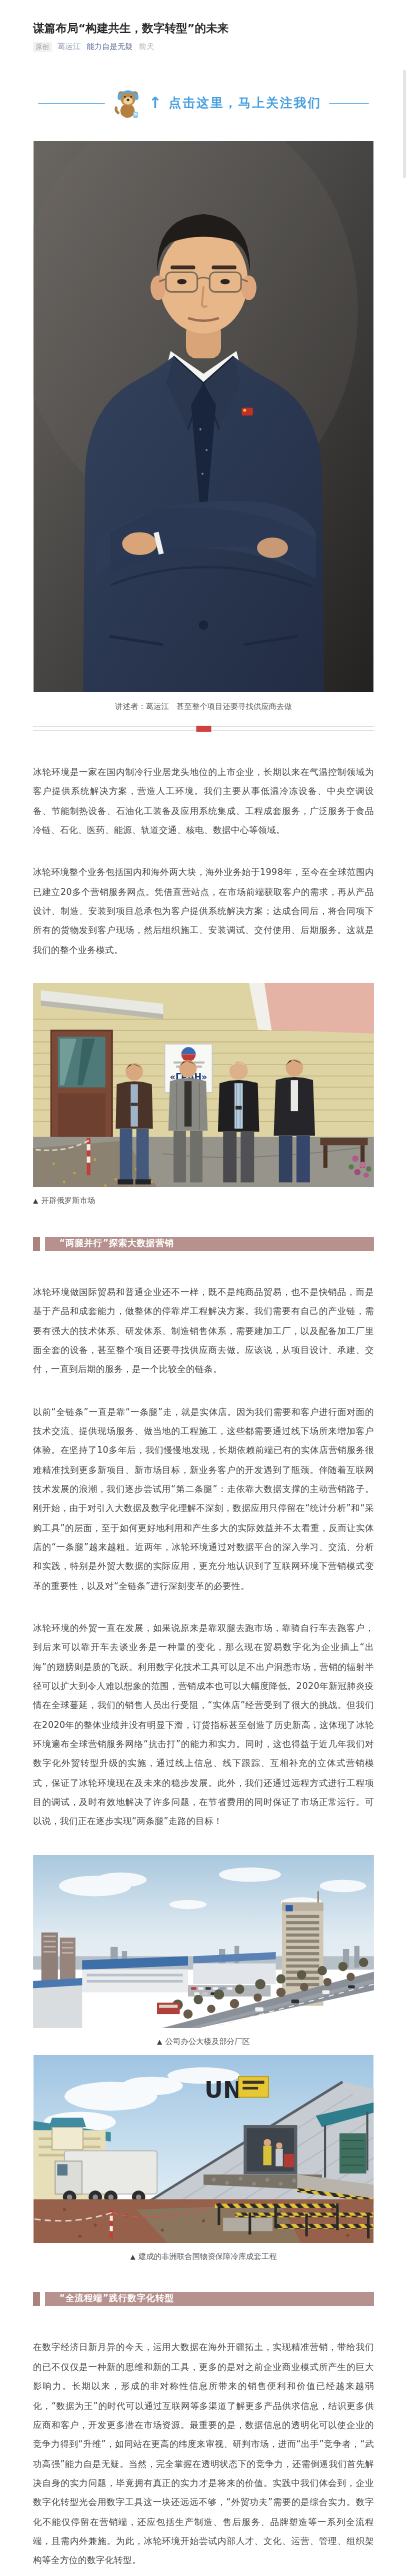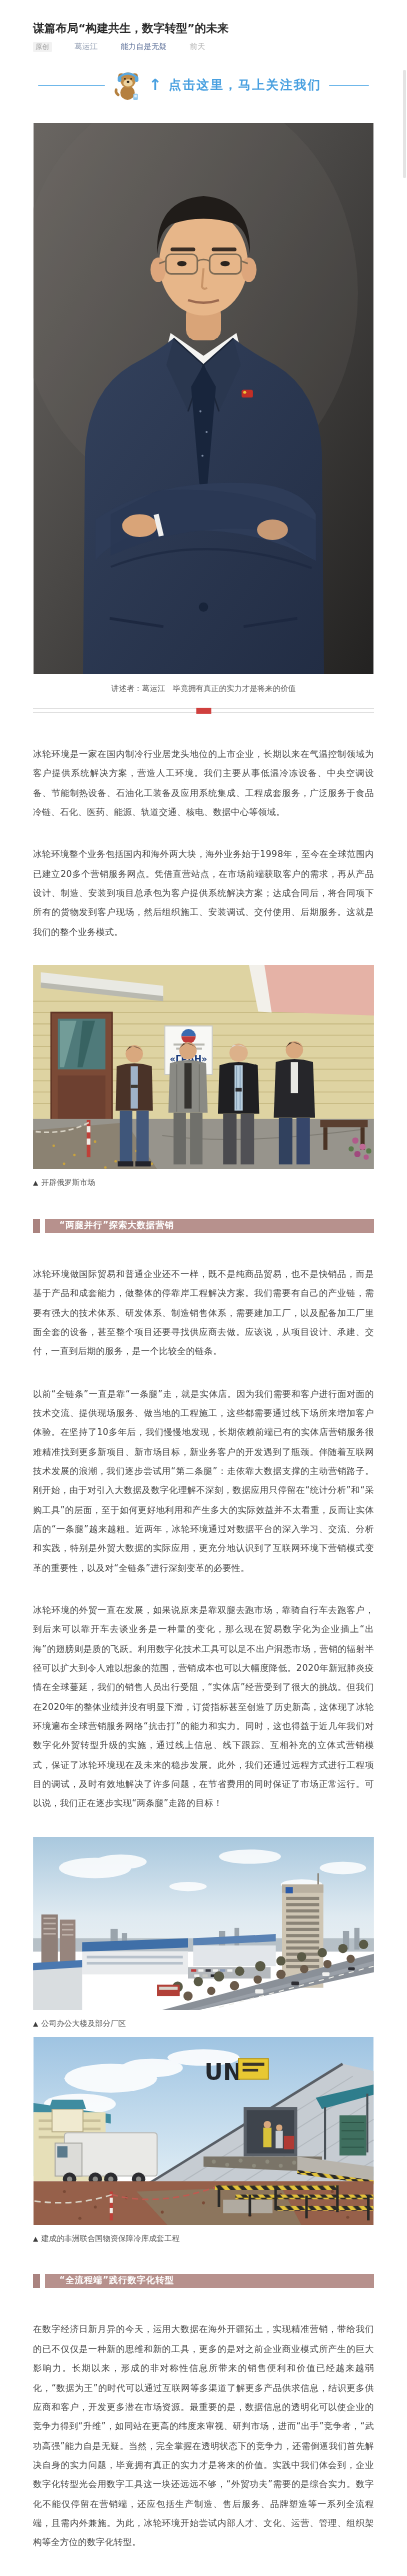--- a/index.html
+++ b/index.html
@@ -1,40 +1,40 @@
 <!DOCTYPE html>
 <html style="font-size:8.2px"><head>
 <meta charset="utf-8">
 <style>
   html,body{margin:0;padding:0;background:#ffffff;}
   body{width:407px;font-family:"DejaVu Sans","Liberation Sans",sans-serif;color:#3f3f3f;position:relative;}
   .page{width:407px;position:relative;background:#fff;}
   .inner{padding:0 33px;}
   
   .title{margin:20.6px 0 5.2px;font-size:11.3px;line-height:1.45;font-weight:600;color:#2b2b2b;}
-  .byline{display:flex;align-items:center;gap:23px;font-size:7.7px;margin-bottom:3px;}
+  .byline{display:flex;align-items:center;gap:6px;font-size:7.7px;margin-bottom:21px;}
   .tag-original{font-size:6.7px;color:#9c9c9c;background:#f2f2f2;padding:0.5px 2.6px;border-radius:1px;}
   .author{color:#8f9bb0;cursor:pointer;}
   .account{color:#576b95;cursor:pointer;}
   .time{color:#b2b2b2;}
   
   .banner{height:61px;display:flex;align-items:center;justify-content:center;gap:7.2px;cursor:pointer;}
   .banner .line{height:1px;background:#70b8ea;border-radius:1px;}
   .banner .line.l{width:67px;}
   .banner .line.r{width:40px;}
   .banner .arrow{color:#49a0e0;font-size:15.5px;font-weight:700;transform:translateY(-1px);}
   .banner .txt{color:#49a0e0;font-size:12.4px;font-weight:600;letter-spacing:1.5px;}
   
   figure{margin:0;padding:0;text-align:center;}
   .fig{display:block;margin:7.2px 0 0;}
   .fig svg{display:block;}
   .figcap{font-size:7.7px;color:#565656;margin:8.2px 0 0;line-height:1.5;}
   .figcap.center{text-align:center;}
   .figcap.right{text-align:left;}
-  .figcap.left{text-align:left;}
+  .figcap.left{text-align:center;}
   .figcap .tri{color:#3e3e3e;font-size:6.7px;margin-right:3.1px;}
   
   .divider{position:relative;height:2.6px;border-top:0.8px solid #e0e0e0;border-bottom:0.8px solid #e0e0e0;margin:14.4px 0 32px;}
   .divider .red{position:absolute;left:50%;top:50%;transform:translate(-50%,-50%);width:15.5px;height:6.2px;background:#d0403e;}
   
   p.para{font-size:8.8px;line-height:2.2;text-align:justify;margin:0 0 23px;letter-spacing:0.2px;}
   
   .section-header{display:flex;align-items:stretch;height:14px;margin:30px 0 32px;}
   .section-header .accent{width:7.2px;background:#aa837f;margin-right:4.6px;}
   .section-header .bar{flex:1;background:#b7918d;display:flex;align-items:center;}
@@ -132,21 +132,21 @@
         <path d="M548,772 Q430,702 240,714 L150,760 L150,840 Q300,772 460,792 L548,850 Z" fill="#293753" opacity="0.85"></path>
         <ellipse cx="206" cy="782" rx="34" ry="22" fill="#d9a478"></ellipse>
         <ellipse cx="464" cy="790" rx="30" ry="20" fill="#d9a478" opacity="0.9"></ellipse>
         <path d="M238,760 L248,802" stroke="#f0f0ee" stroke-width="10"></path>
         <path d="M150,862 Q330,792 540,864" stroke="#1d2840" stroke-width="4" fill="none" opacity="0.7"></path>
         <circle cx="330" cy="940" r="9" fill="#18243a"></circle>
         <path d="M148,962 L252,978" stroke="#1d2840" stroke-width="5"></path>
         <path d="M408,978 L512,962" stroke="#1d2840" stroke-width="5"></path>
       </svg>
     </figure>
-    <figcaption class="figcap center">讲述者：葛运江　毕竟拥有真正的实力才是将来的价值</figcaption>
+    <figcaption class="figcap center">讲述者：葛运江　甚至整个项目还要寻找供应商去做</figcaption>
 
     <div class="divider">
         <span class="red"></span>
       </div>
 
     <p class="para">冰轮环境是一家在国内制冷行业居龙头地位的上市企业，长期以来在气温控制领域为客户提供系统解决方案，营造人工环境。我们主要从事低温冷冻设备、中央空调设备、节能制热设备、石油化工装备及应用系统集成、工程成套服务，广泛服务于食品冷链、石化、医药、能源、轨道交通、核电、数据中心等领域。</p>
     <p class="para">冰轮环境整个业务包括国内和海外两大块，海外业务始于1998年，至今在全球范围内已建立20多个营销服务网点。凭借直营站点，在市场前端获取客户的需求，再从产品设计、制造、安装到项目总承包为客户提供系统解决方案；达成合同后，将合同项下所有的货物发到客户现场，然后组织施工、安装调试、交付使用、后期服务。这就是我们的整个业务模式。</p>
 
     <figure class="fig">
       <svg viewBox="0 0 660 395" width="341" height="204">

